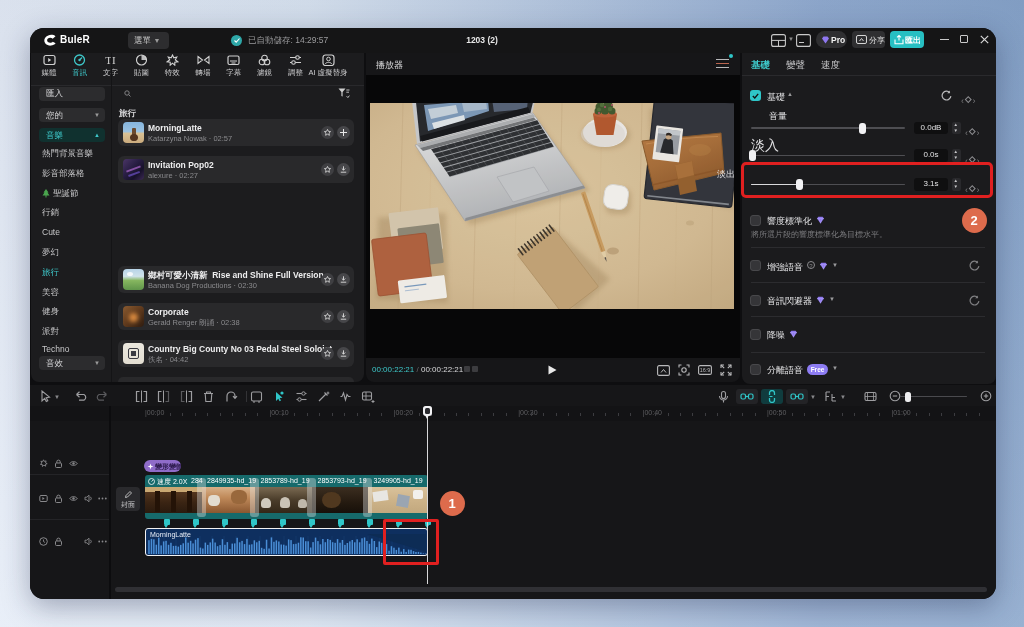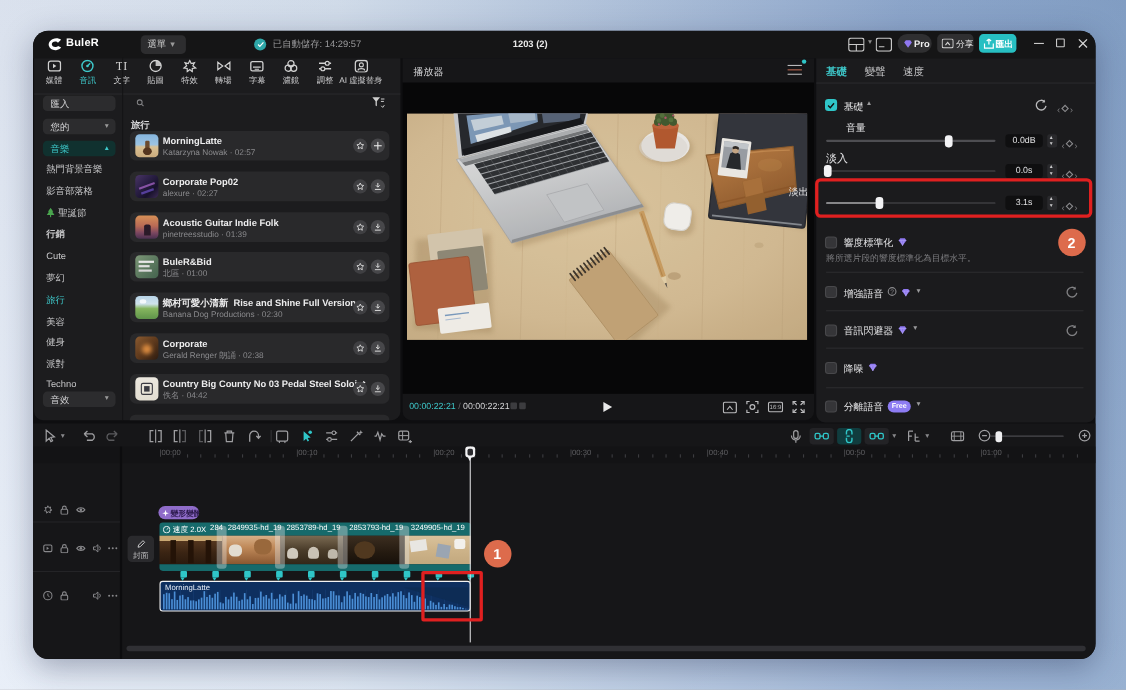--- a/index.html
+++ b/index.html
@@ -171,29 +171,29 @@
       <svg style="margin:0 auto" width="13" height="12" viewBox="0 0 13 12">
         <rect x="1" y="1" width="11" height="10.5" rx="2.5" fill="none" stroke="#d0d0d0" stroke-width="1.2"></rect>
         <circle cx="6.5" cy="5" r="1.8" fill="none" stroke="#d0d0d0" stroke-width="1"></circle>
         <path d="M3.5 10 C3.5 7.8 9.5 7.8 9.5 10" fill="none" stroke="#d0d0d0" stroke-width="1"></path>
       </svg>
       <div class="tlab" style="color:#cdcdcf">AI 虛擬替身</div>
     </div>
 
   <div class="abs" style="left:0.5px;top:57.5px;width:333.5px;height:1px;background:#29292c"></div>
 
-  <div class="abs sbtn" style="left:9px;top:59.5px;">匯入</div>
+  <div class="abs sbtn" style="left:9px;top:59.5px;font-family:Liberation Mono, monospace;">匯入</div>
   <div class="abs sbtn" style="left:9px;top:80.5px;">您的 <span class="car">▼</span></div>
   <div class="abs sbtn" style="left:9px;top:100.5px;background:#10312f;color:#3ec8ca">音樂 <span class="car" style="color:#3ec8ca">▲</span></div>
   <div class="sitem" style="top:120.5px;color:#c6c6c8;">熱門背景音樂</div>
 <div class="sitem" style="top:140.3px;color:#c6c6c8;">影音部落格</div>
 <div class="sitem" style="top:160.1px;color:#c6c6c8;left:12px;"><svg style="position:absolute;left:0;top:1px" width="8" height="9" viewBox="0 0 8 9">
         <path d="M4 0 L6.5 3.5 L5.5 3.5 L7.5 6.5 L4.5 6.5 L4.5 8.5 L3.5 8.5 L3.5 6.5 L0.5 6.5 L2.5 3.5 L1.5 3.5 Z" fill="#4aa54e"></path>
       </svg><span style="margin-left:11px">聖誕節</span></div>
-<div class="sitem" style="top:179.9px;color:#c6c6c8;font-weight:bold;">行銷</div>
+<div class="sitem" style="top:179.9px;color:#c6c6c8;">行銷</div>
 <div class="sitem" style="top:199.7px;color:#c6c6c8;">Cute</div>
 <div class="sitem" style="top:219.5px;color:#c6c6c8;">夢幻</div>
 <div class="sitem" style="top:239.3px;color:#3ec8ca;">旅行</div>
 <div class="sitem" style="top:259.1px;color:#c6c6c8;">美容</div>
 <div class="sitem" style="top:278.9px;color:#c6c6c8;">健身</div>
 <div class="sitem" style="top:298.7px;color:#c6c6c8;">派對</div>
 <div class="sitem" style="top:316.0px;color:#c6c6c8;">Techno</div>
 
   <div class="abs sbtn" style="left:9px;top:328px;">音效 <span class="car">▼</span></div>
   <div class="abs" style="left:80.5px;top:24.5px;width:1.5px;height:330px;background:#141416"></div>
@@ -225,60 +225,22 @@
       <div class="cbtn" style="left:219px;background:#47474a">
         <div style="position:absolute;left:2.75px;top:5.9px;width:7.5px;height:1.2px;background:#e8e8e8"></div>
         <div style="position:absolute;left:5.9px;top:2.75px;width:1.2px;height:7.5px;background:#e8e8e8"></div>
       </div>
 </div>
 <div class="card" style="top:128.3px">
 <div class="cthumb" style="background:linear-gradient(135deg,#4a3566 0%,#2a1f45 40%,#17112a 70%,#3d2a55 100%)">
         <div style="position:absolute;left:3px;top:9px;width:15px;height:2px;background:#b06ad0;opacity:.7;transform:rotate(-20deg)"></div>
         <div style="position:absolute;left:5px;top:14px;width:12px;height:1.5px;background:#7a5ae0;opacity:.6;transform:rotate(-20deg)"></div>
       </div>
-<div class="ctitle">Corporate Pop02</div>
+<div class="ctitle">Invitation Pop02</div>
       <div class="csub">alexure · 02:27</div>
-<div class="cbtn" style="left:203px">
-        <svg style="position:absolute;left:3px;top:3px" width="7" height="7" viewBox="0 0 7 7">
-          <path d="M3.5 0.4 L4.4 2.3 L6.6 2.6 L5 4.1 L5.4 6.3 L3.5 5.2 L1.6 6.3 L2 4.1 L0.4 2.6 L2.6 2.3 Z" fill="none" stroke="#e0e0e0" stroke-width="0.8"></path>
-        </svg>
-      </div>
-      <div class="cbtn" style="left:219px;background:#47474a">
-        <svg style="position:absolute;left:3px;top:3px" width="7" height="7" viewBox="0 0 7 7">
-          <path d="M3.5 0.3 L3.5 4 M1.8 2.5 L3.5 4.2 L5.2 2.5" stroke="#e0e0e0" stroke-width="0.9" fill="none"></path>
-          <line x1="0.8" y1="6.2" x2="6.2" y2="6.2" stroke="#e0e0e0" stroke-width="0.9"></line>
-        </svg>
-      </div>
-</div>
-<div class="card" style="top:165.1px">
-<div class="cthumb" style="background:linear-gradient(to bottom,#d79057 0%,#b96a55 45%,#7a4660 75%,#4a3050 100%)">
-        <div style="position:absolute;left:8px;top:8px;width:6px;height:10px;background:#2a1a28;border-radius:2px 2px 0 0"></div>
-      </div>
-<div class="ctitle">Acoustic Guitar Indie Folk</div>
-      <div class="csub">pinetreesstudio · 01:39</div>
-<div class="cbtn" style="left:203px">
-        <svg style="position:absolute;left:3px;top:3px" width="7" height="7" viewBox="0 0 7 7">
-          <path d="M3.5 0.4 L4.4 2.3 L6.6 2.6 L5 4.1 L5.4 6.3 L3.5 5.2 L1.6 6.3 L2 4.1 L0.4 2.6 L2.6 2.3 Z" fill="none" stroke="#e0e0e0" stroke-width="0.8"></path>
-        </svg>
-      </div>
-      <div class="cbtn" style="left:219px;background:#47474a">
-        <svg style="position:absolute;left:3px;top:3px" width="7" height="7" viewBox="0 0 7 7">
-          <path d="M3.5 0.3 L3.5 4 M1.8 2.5 L3.5 4.2 L5.2 2.5" stroke="#e0e0e0" stroke-width="0.9" fill="none"></path>
-          <line x1="0.8" y1="6.2" x2="6.2" y2="6.2" stroke="#e0e0e0" stroke-width="0.9"></line>
-        </svg>
-      </div>
-</div>
-<div class="card" style="top:201.9px">
-<div class="cthumb" style="background:linear-gradient(135deg,#7d9878 0%,#5d7a60 50%,#44634e 100%)">
-        <div style="position:absolute;left:3px;top:5px;width:14px;height:1.5px;background:#e8e8e8"></div>
-        <div style="position:absolute;left:3px;top:9px;width:10px;height:1.5px;background:#e0e0e0"></div>
-        <div style="position:absolute;left:3px;top:13px;width:12px;height:1.5px;background:#d8d8d8"></div>
-      </div>
-<div class="ctitle">BuleR&amp;Bid</div>
-      <div class="csub">北區 · 01:00</div>
 <div class="cbtn" style="left:203px">
         <svg style="position:absolute;left:3px;top:3px" width="7" height="7" viewBox="0 0 7 7">
           <path d="M3.5 0.4 L4.4 2.3 L6.6 2.6 L5 4.1 L5.4 6.3 L3.5 5.2 L1.6 6.3 L2 4.1 L0.4 2.6 L2.6 2.3 Z" fill="none" stroke="#e0e0e0" stroke-width="0.8"></path>
         </svg>
       </div>
       <div class="cbtn" style="left:219px;background:#47474a">
         <svg style="position:absolute;left:3px;top:3px" width="7" height="7" viewBox="0 0 7 7">
           <path d="M3.5 0.3 L3.5 4 M1.8 2.5 L3.5 4.2 L5.2 2.5" stroke="#e0e0e0" stroke-width="0.9" fill="none"></path>
           <line x1="0.8" y1="6.2" x2="6.2" y2="6.2" stroke="#e0e0e0" stroke-width="0.9"></line>
         </svg>
@@ -553,21 +515,21 @@
       <path d="M8.8 0.5 L8.8 3.2 L6.2 3.2" fill="#b9b9bb" stroke="none"></path>
     </svg>
   <div class="abs kf" style="left:930px;top:62.5px"><span class="ang">‹</span><span style="display:inline-block;width:4.5px;height:4.5px;border:1px solid #8a8a8d;transform:rotate(45deg);margin:0 1px 1px 1px;vertical-align:middle"></span><span class="ang">›</span></div>
 
   <div class="abs" style="left:739px;top:82.5px;font-size:9px;color:#e2e2e4">音量</div>
 <div class="track" style="left:721px;top:99.7px;width:154px"></div>
 <div class="handle" style="left:829.0px;top:95.0px"></div>
 <div class="vbox" style="left:884px;top:94.0px">0.0dB</div>
 <div class="stepper" style="left:921.5px;top:94.0px"></div>
 <div class="kf abs" style="left:934px;top:94.5px"><span class="ang">‹</span><span style="display:inline-block;width:4.5px;height:4.5px;border:1px solid #8a8a8d;transform:rotate(45deg);margin:0 1px 1px 1px;vertical-align:middle"></span><span class="ang">›</span></div>
-<div class="abs" style="left:721px;top:109.5px;font-size:10px;color:#e2e2e4">淡入</div>
+<div class="abs" style="left:721px;top:109.5px;font-size:14px;color:#e2e2e4">淡入</div>
 <div class="track" style="left:721px;top:127.2px;width:154px"></div>
 <div class="trackfill" style="left:721px;top:127.2px;width:1.5px"></div>
 <div class="handle" style="left:719.0px;top:122.5px"></div>
 <div class="vbox" style="left:884px;top:121.5px">0.0s</div>
 <div class="stepper" style="left:921.5px;top:121.5px"></div>
 <div class="kf abs" style="left:934px;top:122px"><span class="ang">‹</span><span style="display:inline-block;width:4.5px;height:4.5px;border:1px solid #8a8a8d;transform:rotate(45deg);margin:0 1px 1px 1px;vertical-align:middle"></span><span class="ang">›</span></div>
 <div class="abs" style="left:687px;top:140px;font-size:9px;color:#e2e2e4">淡出</div>
 <div class="track" style="left:721px;top:156.2px;width:154px"></div>
 <div class="trackfill" style="left:721px;top:156.2px;width:48px"></div>
 <div class="handle" style="left:765.5px;top:151.5px"></div>

